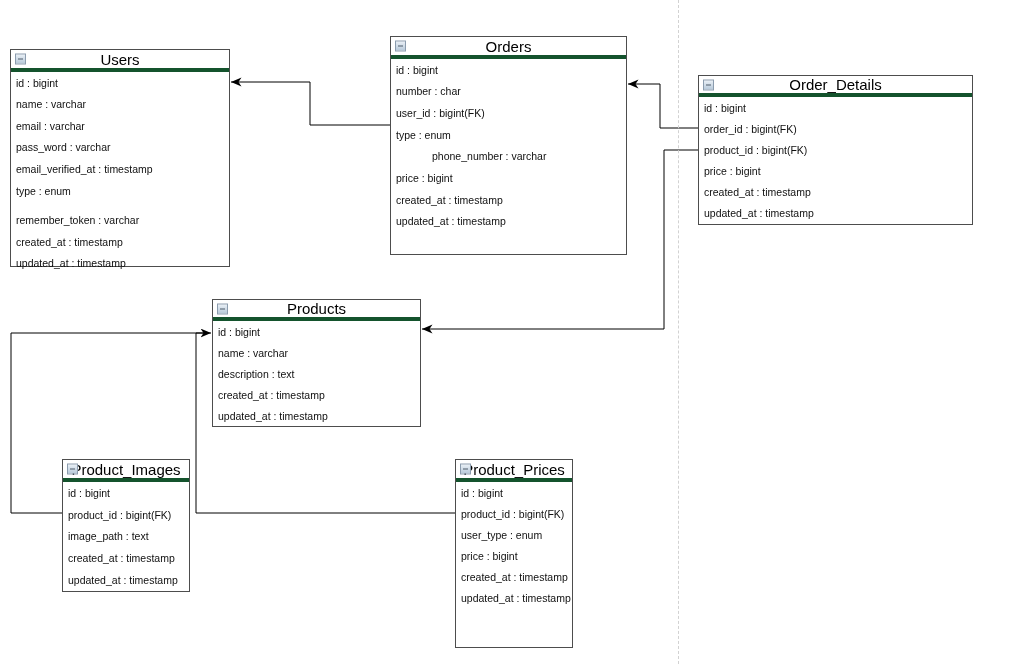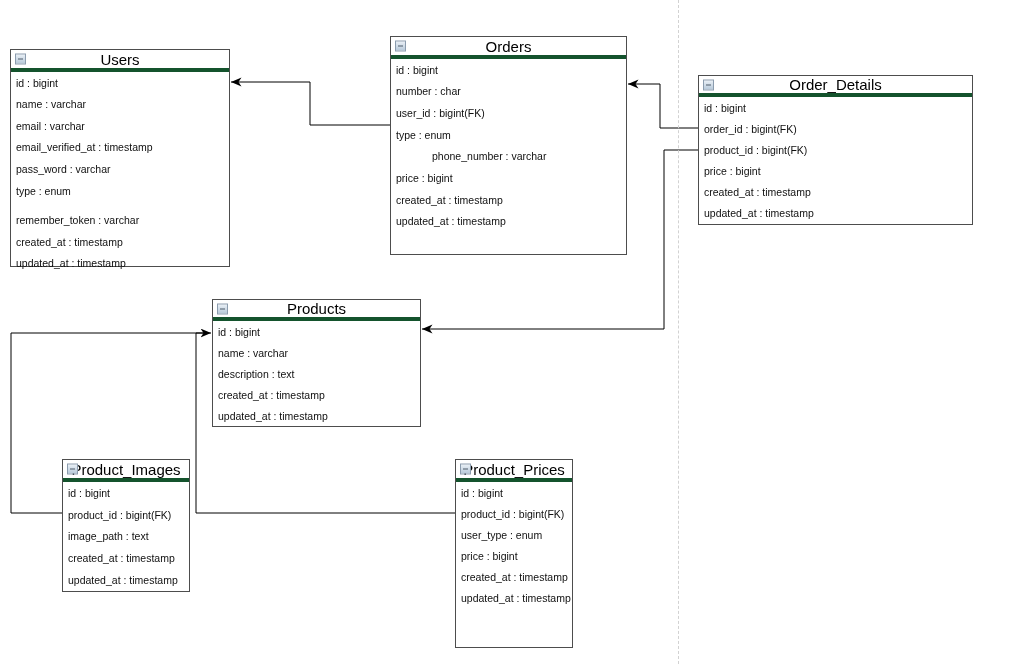--- a/index.html
+++ b/index.html
@@ -104,22 +104,22 @@
   <div id="entity-layer">
       <div class="entity" style="left: 10px; top: 49px; width: 220px; height: 218px;">
         <div class="entity-header" style="height: 22px;">
           <span class="collapse-icon"></span>
           <span class="entity-title">Users</span>
         </div>
         <div class="entity-rows">
           <div class="entity-row" style="height: 21.5556px;">id : bigint</div>
           <div class="entity-row" style="height: 21.5556px;">name : varchar</div>
           <div class="entity-row" style="height: 21.5556px;">email : varchar</div>
+          <div class="entity-row" style="height: 21.5556px;">pass_word : varchar</div>
           <div class="entity-row" style="height: 21.5556px;">email_verified_at : timestamp</div>
-          <div class="entity-row" style="height: 21.5556px;">pass_word : varchar</div>
           <div class="entity-row" style="height: 21.5556px;">type : enum</div>
           <div class="entity-row" style="height: 21.5556px; margin-top: 8px;">remember_token : varchar</div>
           <div class="entity-row" style="height: 21.5556px;">created_at : timestamp</div>
           <div class="entity-row" style="height: 21.5556px;">updated_at : timestamp</div>
         </div>
       </div>
       <div class="entity" style="left: 390px; top: 36px; width: 237px; height: 219px;">
         <div class="entity-header" style="height: 22px;">
           <span class="collapse-icon"></span>
           <span class="entity-title">Orders</span>

